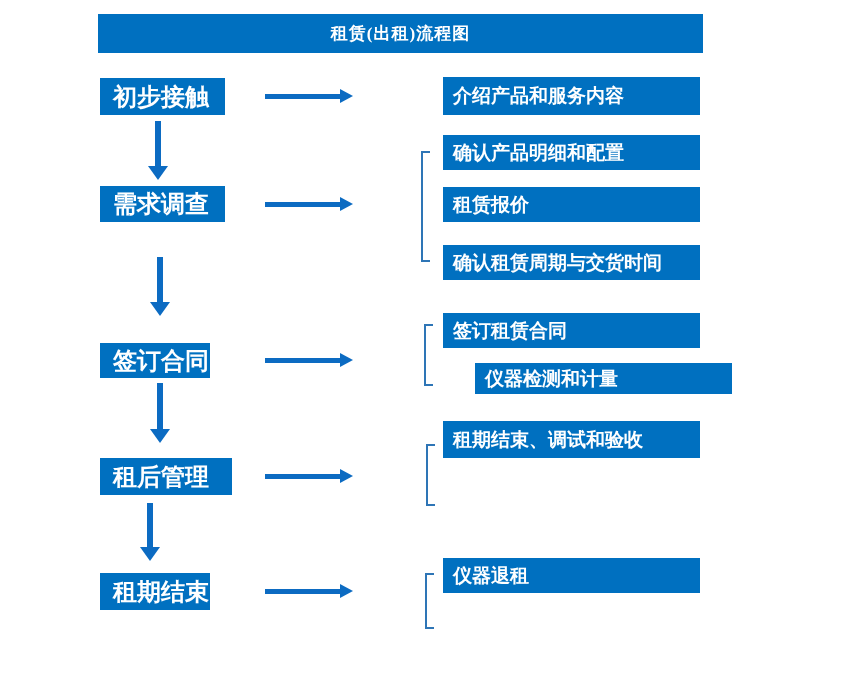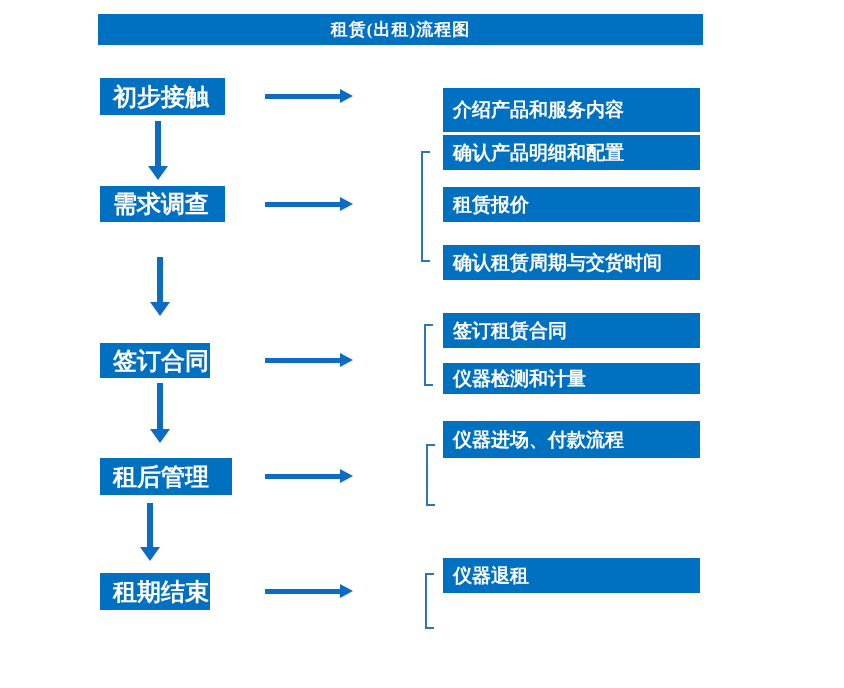--- a/index.html
+++ b/index.html
@@ -7,21 +7,21 @@
     position: relative;
     width: 844px;
     height: 688px;
     background: #ffffff;
     overflow: hidden;
     font-family: "Liberation Serif", "DejaVu Serif", serif;
   }
   .title-bar {
     position: absolute;
     left: 98px; top: 14px;
-    width: 605px; height: 31px;
+    width: 605px; height: 39px;
     background: #0070C0;
     display: flex; align-items: center; justify-content: center;
   }
   .title-bar span {
     color: #ffffff;
     font-size: 17px;
     font-weight: bold;
     letter-spacing: 1px;
   }
   .box {
@@ -76,30 +76,30 @@
   <div class="title-bar">
     <span>租赁(出租)流程图</span>
   </div>
 
   <div class="box stage" style="left:100px; top:78px;  width:125px; height:37px;">初步接触</div>
   <div class="box stage" style="left:100px; top:186px; width:125px; height:36px;">需求调查</div>
   <div class="box stage" style="left:100px; top:343px; width:110px; height:35px;">签订合同</div>
   <div class="box stage" style="left:100px; top:458px; width:132px; height:37px;">租后管理</div>
   <div class="box stage" style="left:100px; top:573px; width:110px; height:37px;">租期结束</div>
 
-  <div class="box detail" style="top:88px;  height:44px;">介绍产品和服务内容</div>
+  <div class="box detail" style="top:77px;  height:38px;">介绍产品和服务内容</div>
 
   <div class="box detail" style="top:135px; height:35px;">确认产品明细和配置</div>
   <div class="box detail" style="top:187px; height:35px;">租赁报价</div>
   <div class="box detail" style="top:245px; height:35px;">确认租赁周期与交货时间</div>
 
   <div class="box detail" style="top:313px; height:35px;">签订租赁合同</div>
-  <div class="box detail" style="top:363px; height:31px;">仪器检测和计量</div>
+  <div class="box detail" style="top:363px; height:31px;margin-left:32px;">仪器检测和计量</div>
 
-  <div class="box detail" style="top:421px; height:37px;">仪器进场、付款流程</div>
+  <div class="box detail" style="top:421px; height:37px;">租期结束、调试和验收</div>
 
   <div class="box detail" style="top:558px; height:35px;">仪器退租</div>
 
   <div class="vstem" style="left:155px; top:121px; height:45px;"></div>
   <div class="vhead" style="left:148px; top:166px;"></div>
 
   <div class="vstem" style="left:157px; top:257px; height:45px;"></div>
   <div class="vhead" style="left:150px; top:302px;"></div>
 
   <div class="vstem" style="left:157px; top:383px; height:46px;"></div>

